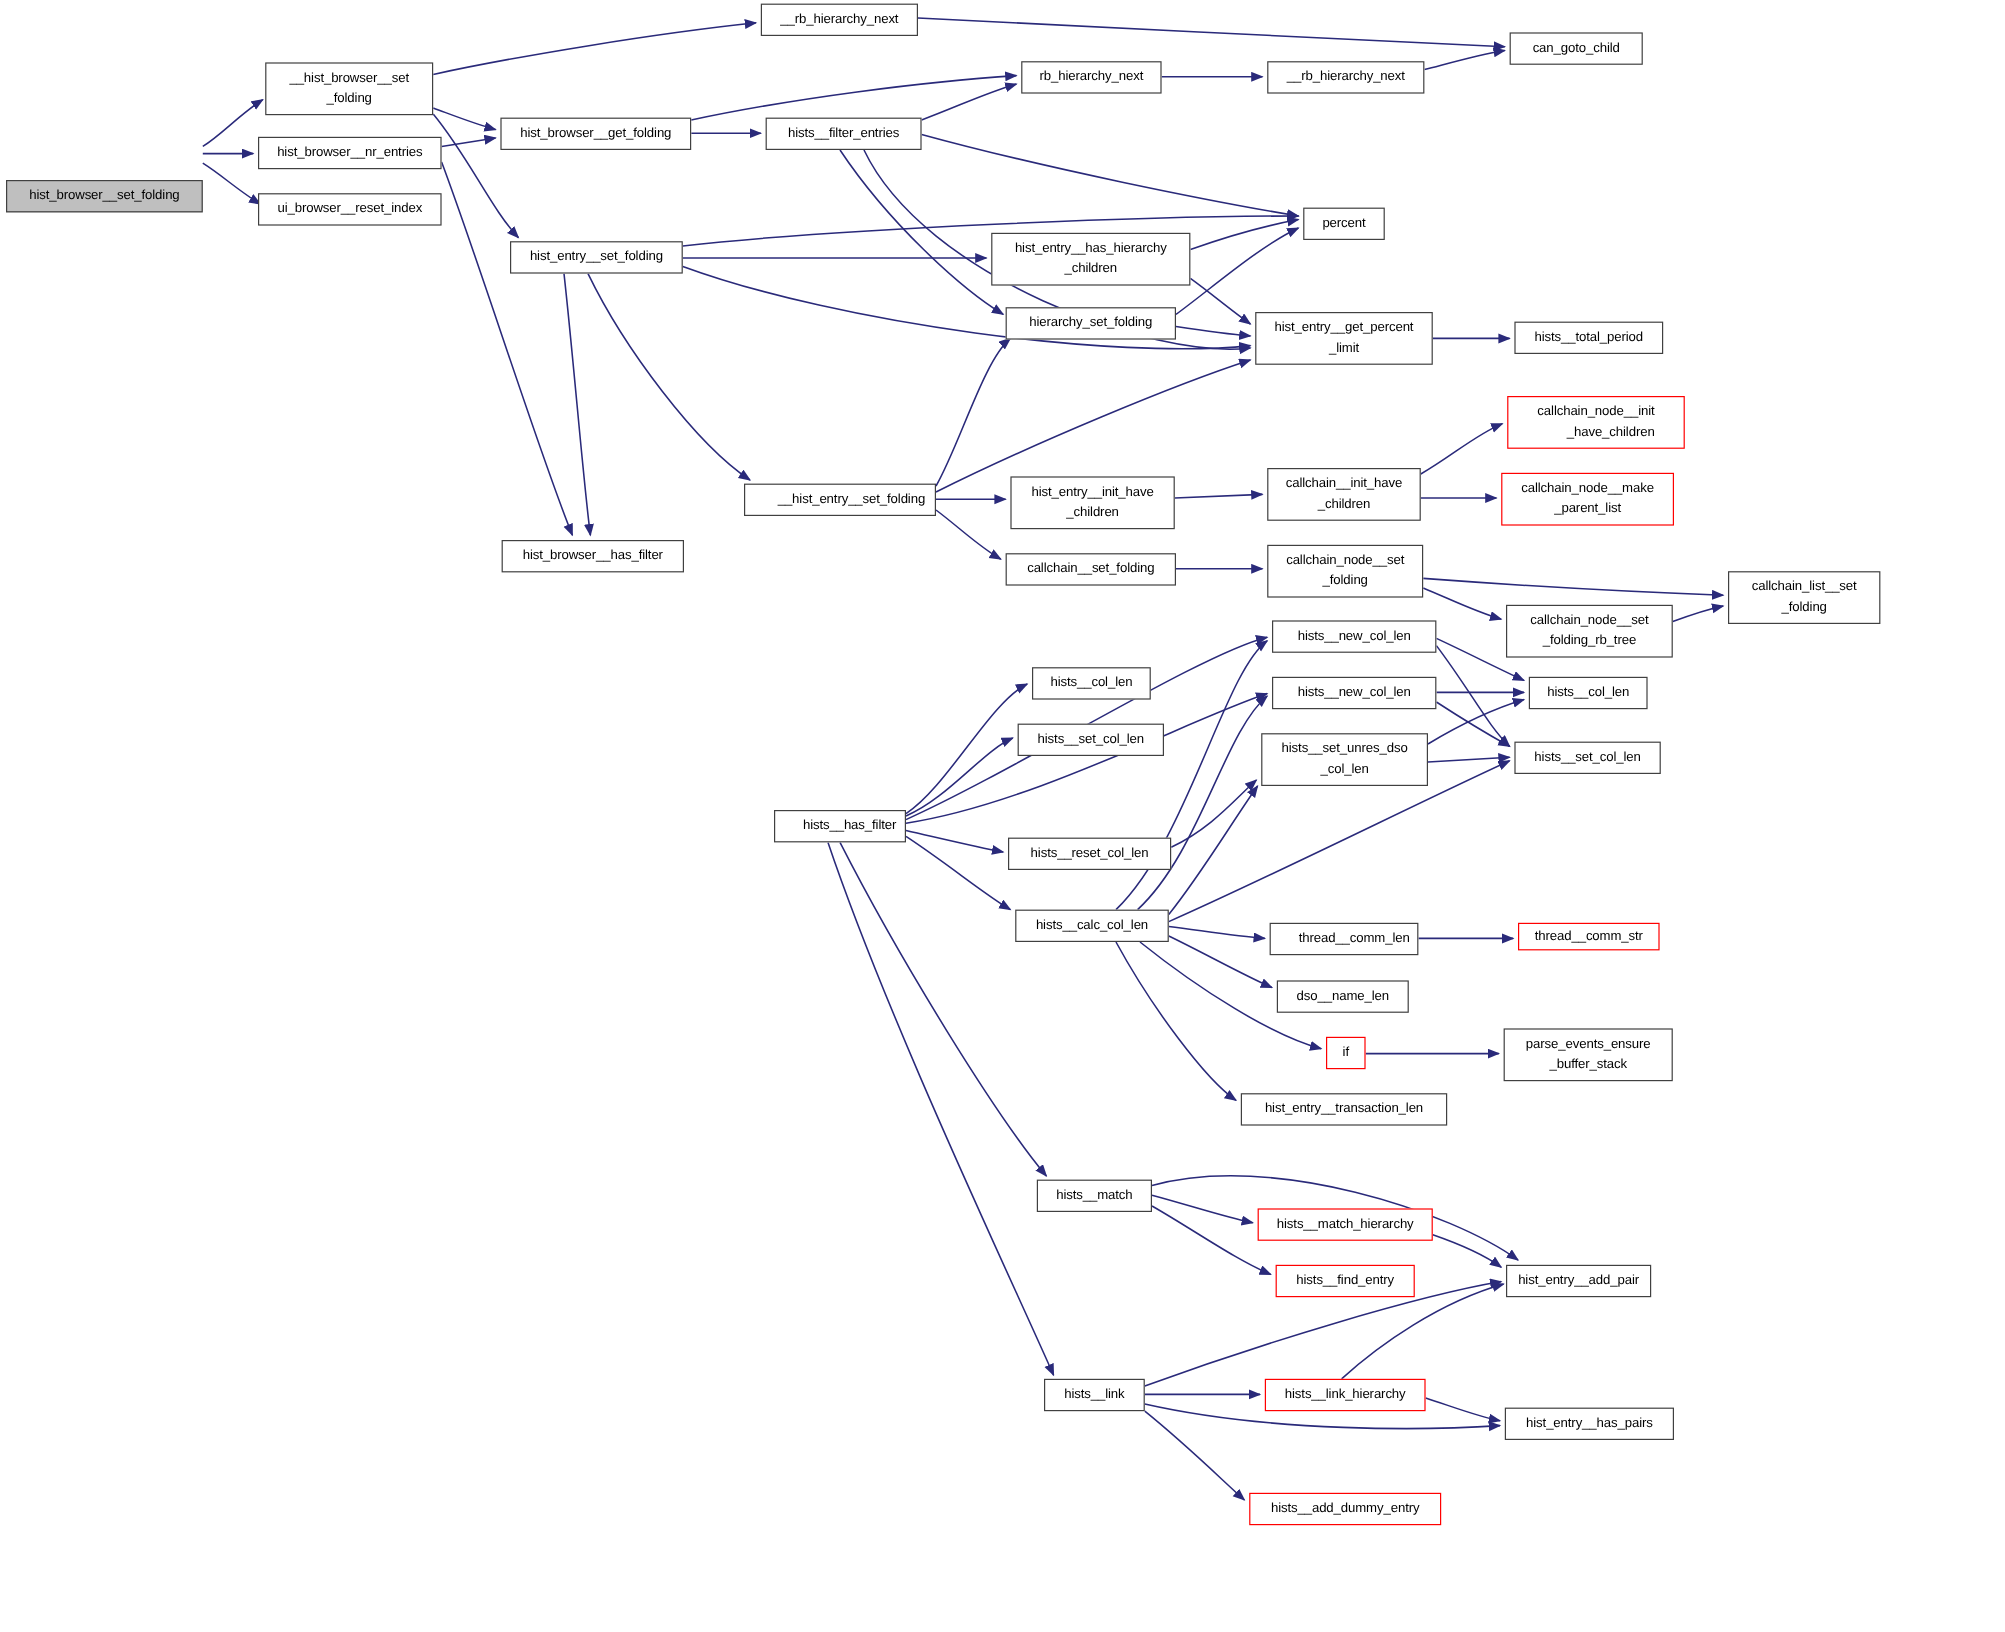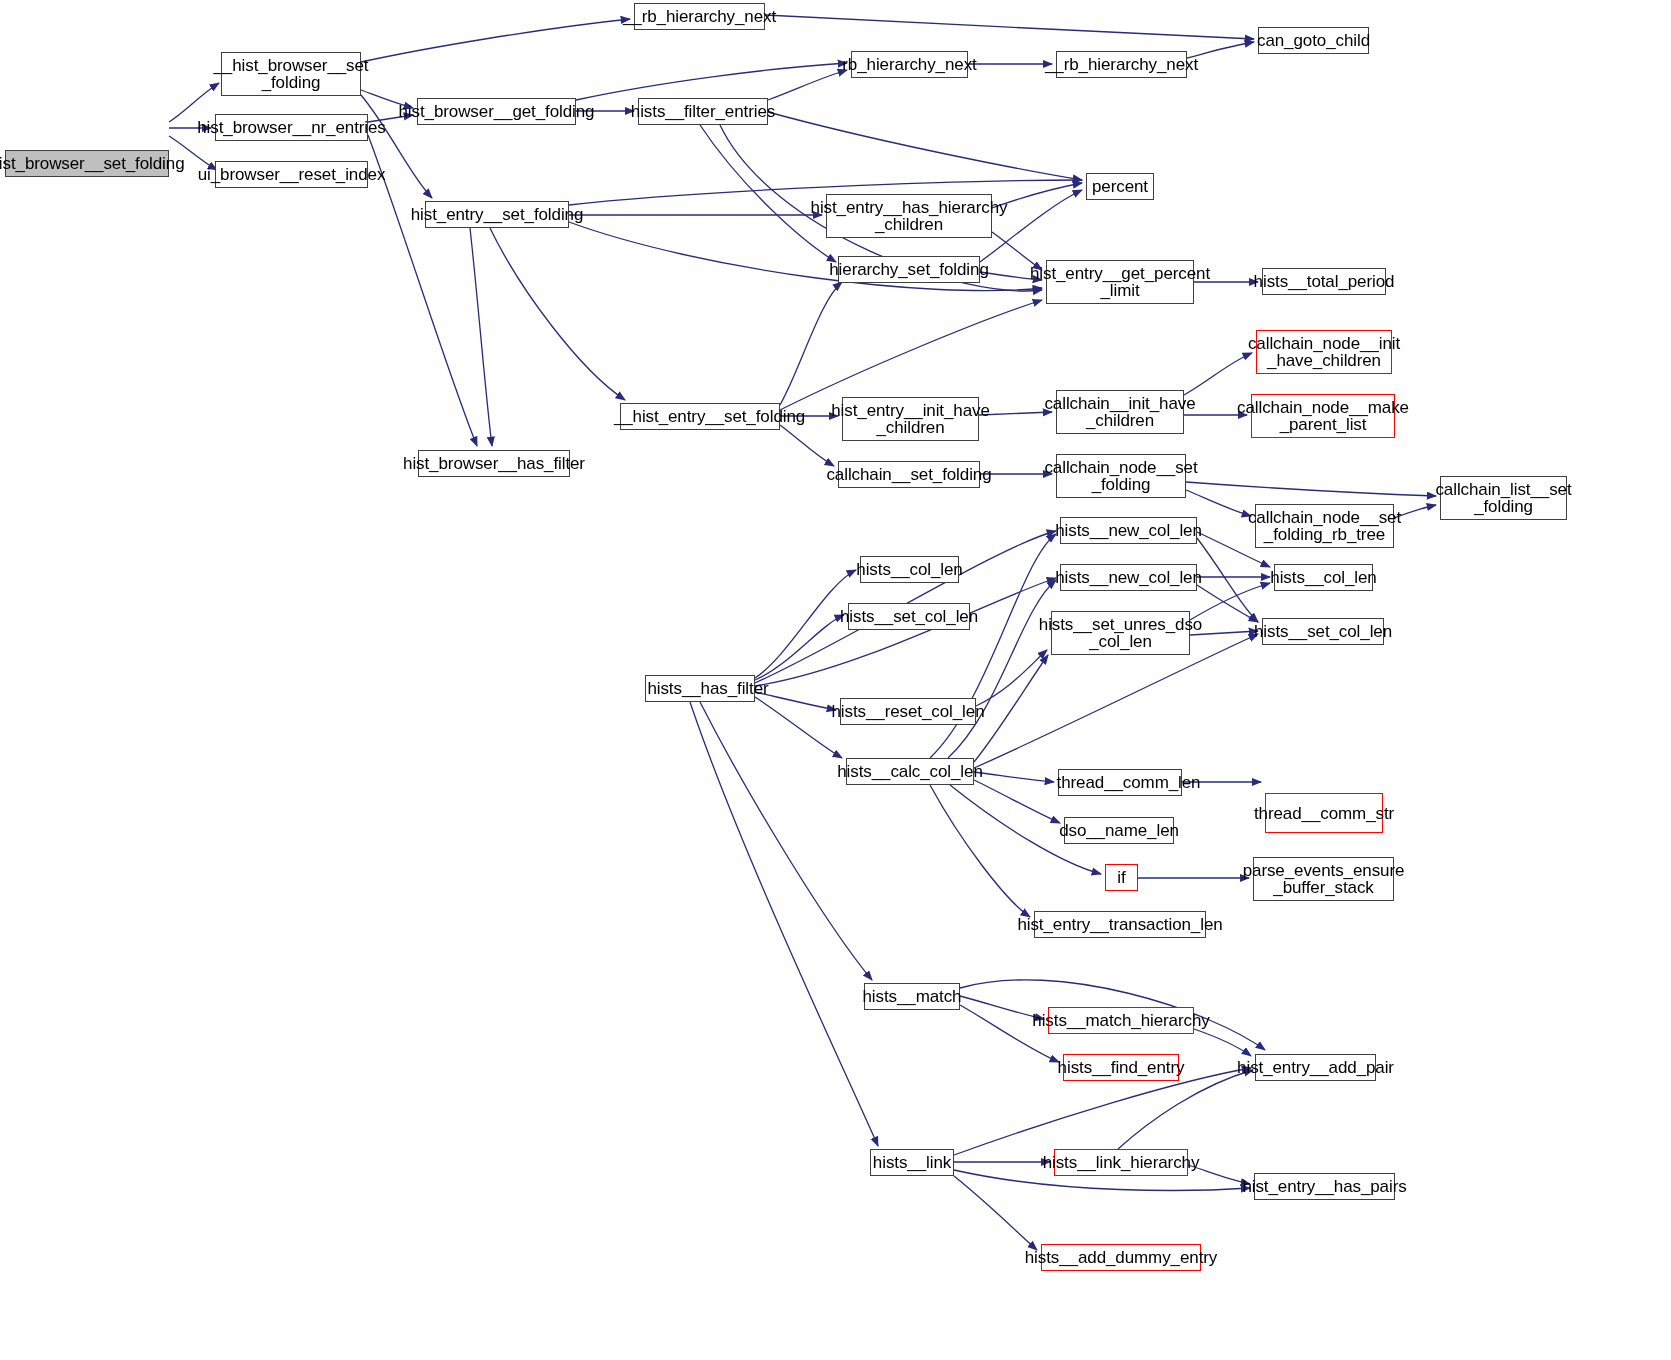--- a/index.html
+++ b/index.html
@@ -22,21 +22,21 @@
     width: 1671px;
     height: 1360px;
     pointer-events: none;
   }
   .node {
     position: absolute;
     box-sizing: border-box;
     border: 1px solid #404040;
     background: #ffffff;
     color: #000000;
-    font-size: 17px;
+    font-size: 11px;
     line-height: 17px;
     display: flex;
     align-items: center;
     justify-content: center;
     text-align: center;
     white-space: pre-line;
     letter-spacing: -0.1px;
     z-index: 2;
   }
   .node.red {
@@ -153,21 +153,21 @@
 _children</div>
       <div class="node" style="left: 838px; top: 256px; width: 142px; height: 27px;">hierarchy_set_folding</div>
       <div class="node" style="left: 1046px; top: 260px; width: 148px; height: 44px;">hist_entry__get_percent
 _limit</div>
       <div class="node" style="left: 1262px; top: 268px; width: 124px; height: 27px;">hists__total_period</div>
       <div class="node" style="left: 620px; top: 403px; width: 160px; height: 27px; padding-left: 19px;">__hist_entry__set_folding</div>
       <div class="node" style="left: 842px; top: 397px; width: 137px; height: 44px;">hist_entry__init_have
 _children</div>
       <div class="node" style="left: 1056px; top: 390px; width: 128px; height: 44px;">callchain__init_have
 _children</div>
-      <div class="node red" style="left: 1256px; top: 330px; width: 136px; height: 44px;">callchain_node__init
+      <div class="node red" style="left: 1256px; top: 330px; width: 148px; height: 44px; text-align: right;">callchain_node__init
 _have_children</div>
       <div class="node red" style="left: 1251px; top: 394px; width: 144px; height: 44px;">callchain_node__make
 _parent_list</div>
       <div class="node" style="left: 838px; top: 461px; width: 142px; height: 27px;">callchain__set_folding</div>
       <div class="node" style="left: 1056px; top: 454px; width: 130px; height: 44px;">callchain_node__set
 _folding</div>
       <div class="node" style="left: 1255px; top: 504px; width: 139px; height: 44px;">callchain_node__set
 _folding_rb_tree</div>
       <div class="node" style="left: 1440px; top: 476px; width: 127px; height: 44px;">callchain_list__set
 _folding</div>
@@ -176,21 +176,21 @@
       <div class="node" style="left: 1274px; top: 564px; width: 99px; height: 27px;">hists__col_len</div>
       <div class="node" style="left: 1051px; top: 611px; width: 139px; height: 44px;">hists__set_unres_dso
 _col_len</div>
       <div class="node" style="left: 1262px; top: 618px; width: 122px; height: 27px;">hists__set_col_len</div>
       <div class="node" style="left: 860px; top: 556px; width: 99px; height: 27px;">hists__col_len</div>
       <div class="node" style="left: 848px; top: 603px; width: 122px; height: 27px;">hists__set_col_len</div>
       <div class="node" style="left: 645px; top: 675px; width: 110px; height: 27px; padding-left: 16px;">hists__has_filter</div>
       <div class="node" style="left: 840px; top: 698px; width: 136px; height: 27px;">hists__reset_col_len</div>
       <div class="node" style="left: 846px; top: 758px; width: 128px; height: 27px;">hists__calc_col_len</div>
       <div class="node" style="left: 1058px; top: 769px; width: 124px; height: 27px; padding-left: 17px;">thread__comm_len</div>
-      <div class="node red" style="left: 1265px; top: 769px; width: 118px; height: 40px; margin-top: 24px;">thread__comm_str</div>
+      <div class="node red" style="left: 1265px; top: 769px; width: 118px; height: 23px;">thread__comm_str</div>
       <div class="node" style="left: 1064px; top: 817px; width: 110px; height: 27px;">dso__name_len</div>
       <div class="node red" style="left: 1105px; top: 864px; width: 33px; height: 27px;">if</div>
       <div class="node" style="left: 1253px; top: 857px; width: 141px; height: 44px;">parse_events_ensure
 _buffer_stack</div>
       <div class="node" style="left: 1034px; top: 911px; width: 172px; height: 27px;">hist_entry__transaction_len</div>
       <div class="node" style="left: 864px; top: 983px; width: 96px; height: 27px;">hists__match</div>
       <div class="node red" style="left: 1048px; top: 1007px; width: 146px; height: 27px;">hists__match_hierarchy</div>
       <div class="node red" style="left: 1063px; top: 1054px; width: 116px; height: 27px;">hists__find_entry</div>
       <div class="node" style="left: 1255px; top: 1054px; width: 121px; height: 27px;">hist_entry__add_pair</div>
       <div class="node" style="left: 870px; top: 1149px; width: 84px; height: 27px;">hists__link</div>

